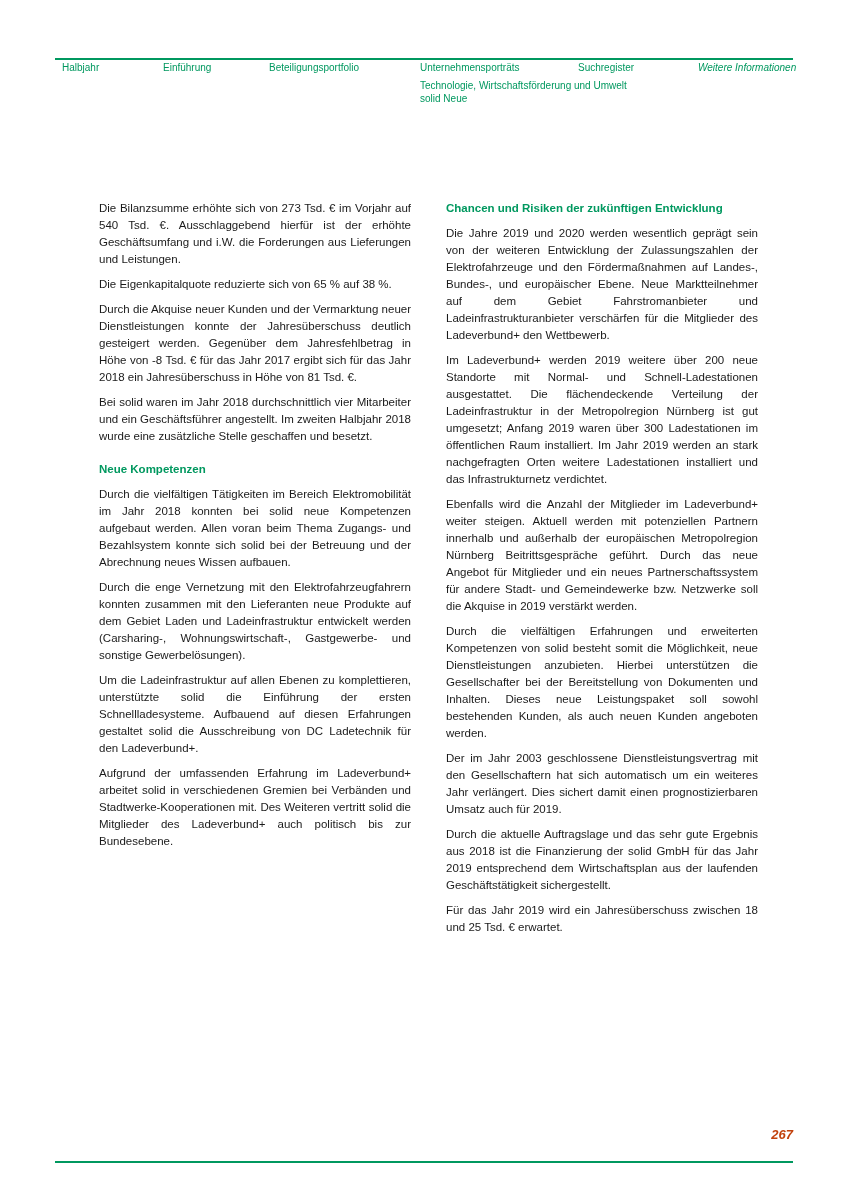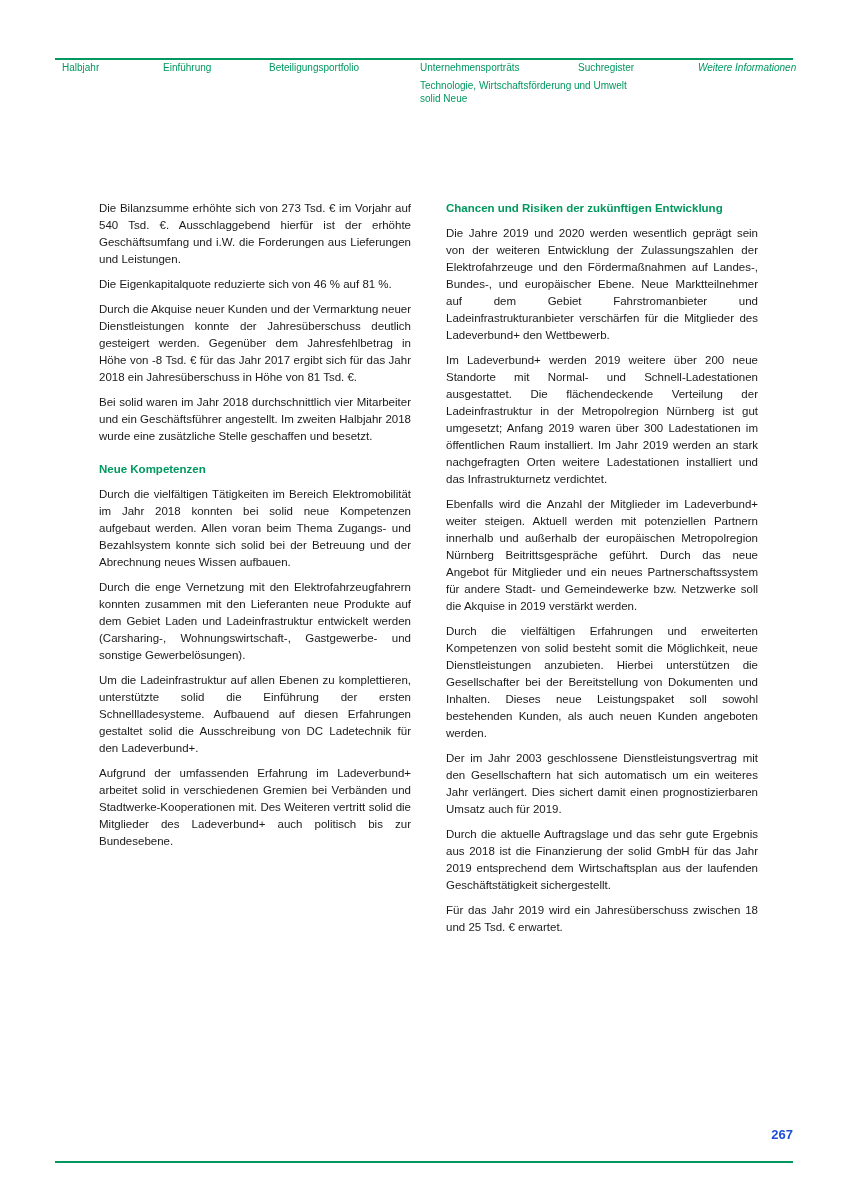--- a/index.html
+++ b/index.html
@@ -76,21 +76,22 @@
     text-align: left;
   }
   .col h2:first-child { margin-top: 0; }
 
   .pagenum {
     position: absolute;
     top: 1127px;
     right: 55px;
     font-size: 13px;
     font-weight: bold;
-    color: #1d4ed8;
+    color: #c2410c;
+    font-style: italic;
   }
 </style>
 </head>
 <body>
 
 <div class="rule rule-top"></div>
 
 <nav>
   <a class="topnav-item nav-0">Halbjahr</a>
   <a class="topnav-item nav-1">Einführung</a>
@@ -100,21 +101,21 @@
   <a class="topnav-item nav-5">Weitere Informationen</a>
 </nav>
 
 <div class="crumb">
   <div>Technologie, Wirtschaftsförderung und Umwelt</div>
   <div>solid Neue</div>
 </div>
 
 <section class="col col-left">
   <p>Die Bilanzsumme erhöhte sich von 273 Tsd. € im Vorjahr auf 540 Tsd. €. Ausschlaggebend hierfür ist der erhöhte Geschäftsumfang und i.W. die Forderungen aus Lieferungen und Leistungen.</p>
-  <p>Die Eigenkapitalquote reduzierte sich von 46 % auf 81 %.</p>
+  <p>Die Eigenkapitalquote reduzierte sich von 65 % auf 38 %.</p>
   <p>Durch die Akquise neuer Kunden und der Vermarktung neuer Dienstleistungen konnte der Jahresüberschuss deutlich gesteigert werden. Gegenüber dem Jahresfehlbetrag in Höhe von -8 Tsd. € für das Jahr 2017 ergibt sich für das Jahr 2018 ein Jahresüberschuss in Höhe von 81 Tsd. €.</p>
   <p>Bei solid waren im Jahr 2018 durchschnittlich vier Mitarbeiter und ein Geschäftsführer angestellt. Im zweiten Halbjahr 2018 wurde eine zusätzliche Stelle geschaffen und besetzt.</p>
   <h2>Neue Kompetenzen</h2>
   <p>Durch die vielfältigen Tätigkeiten im Bereich Elektromobilität im Jahr 2018 konnten bei solid neue Kompetenzen aufgebaut werden. Allen voran beim Thema Zugangs- und Bezahlsystem konnte sich solid bei der Betreuung und der Abrechnung neues Wissen aufbauen.</p>
   <p>Durch die enge Vernetzung mit den Elektrofahrzeugfahrern konnten zusammen mit den Lieferanten neue Produkte auf dem Gebiet Laden und Ladeinfrastruktur entwickelt werden (Carsharing-, Wohnungswirtschaft-, Gastgewerbe- und sonstige Gewerbelösungen).</p>
   <p>Um die Ladeinfrastruktur auf allen Ebenen zu komplettieren, unterstützte solid die Einführung der ersten Schnellladesysteme. Aufbauend auf diesen Erfahrungen gestaltet solid die Ausschreibung von DC Ladetechnik für den Ladeverbund+.</p>
   <p>Aufgrund der umfassenden Erfahrung im Ladeverbund+ arbeitet solid in verschiedenen Gremien bei Verbänden und Stadtwerke-Kooperationen mit. Des Weiteren vertritt solid die Mitglieder des Ladeverbund+ auch politisch bis zur Bundesebene.</p>
 </section>
 
 <section class="col col-right">

